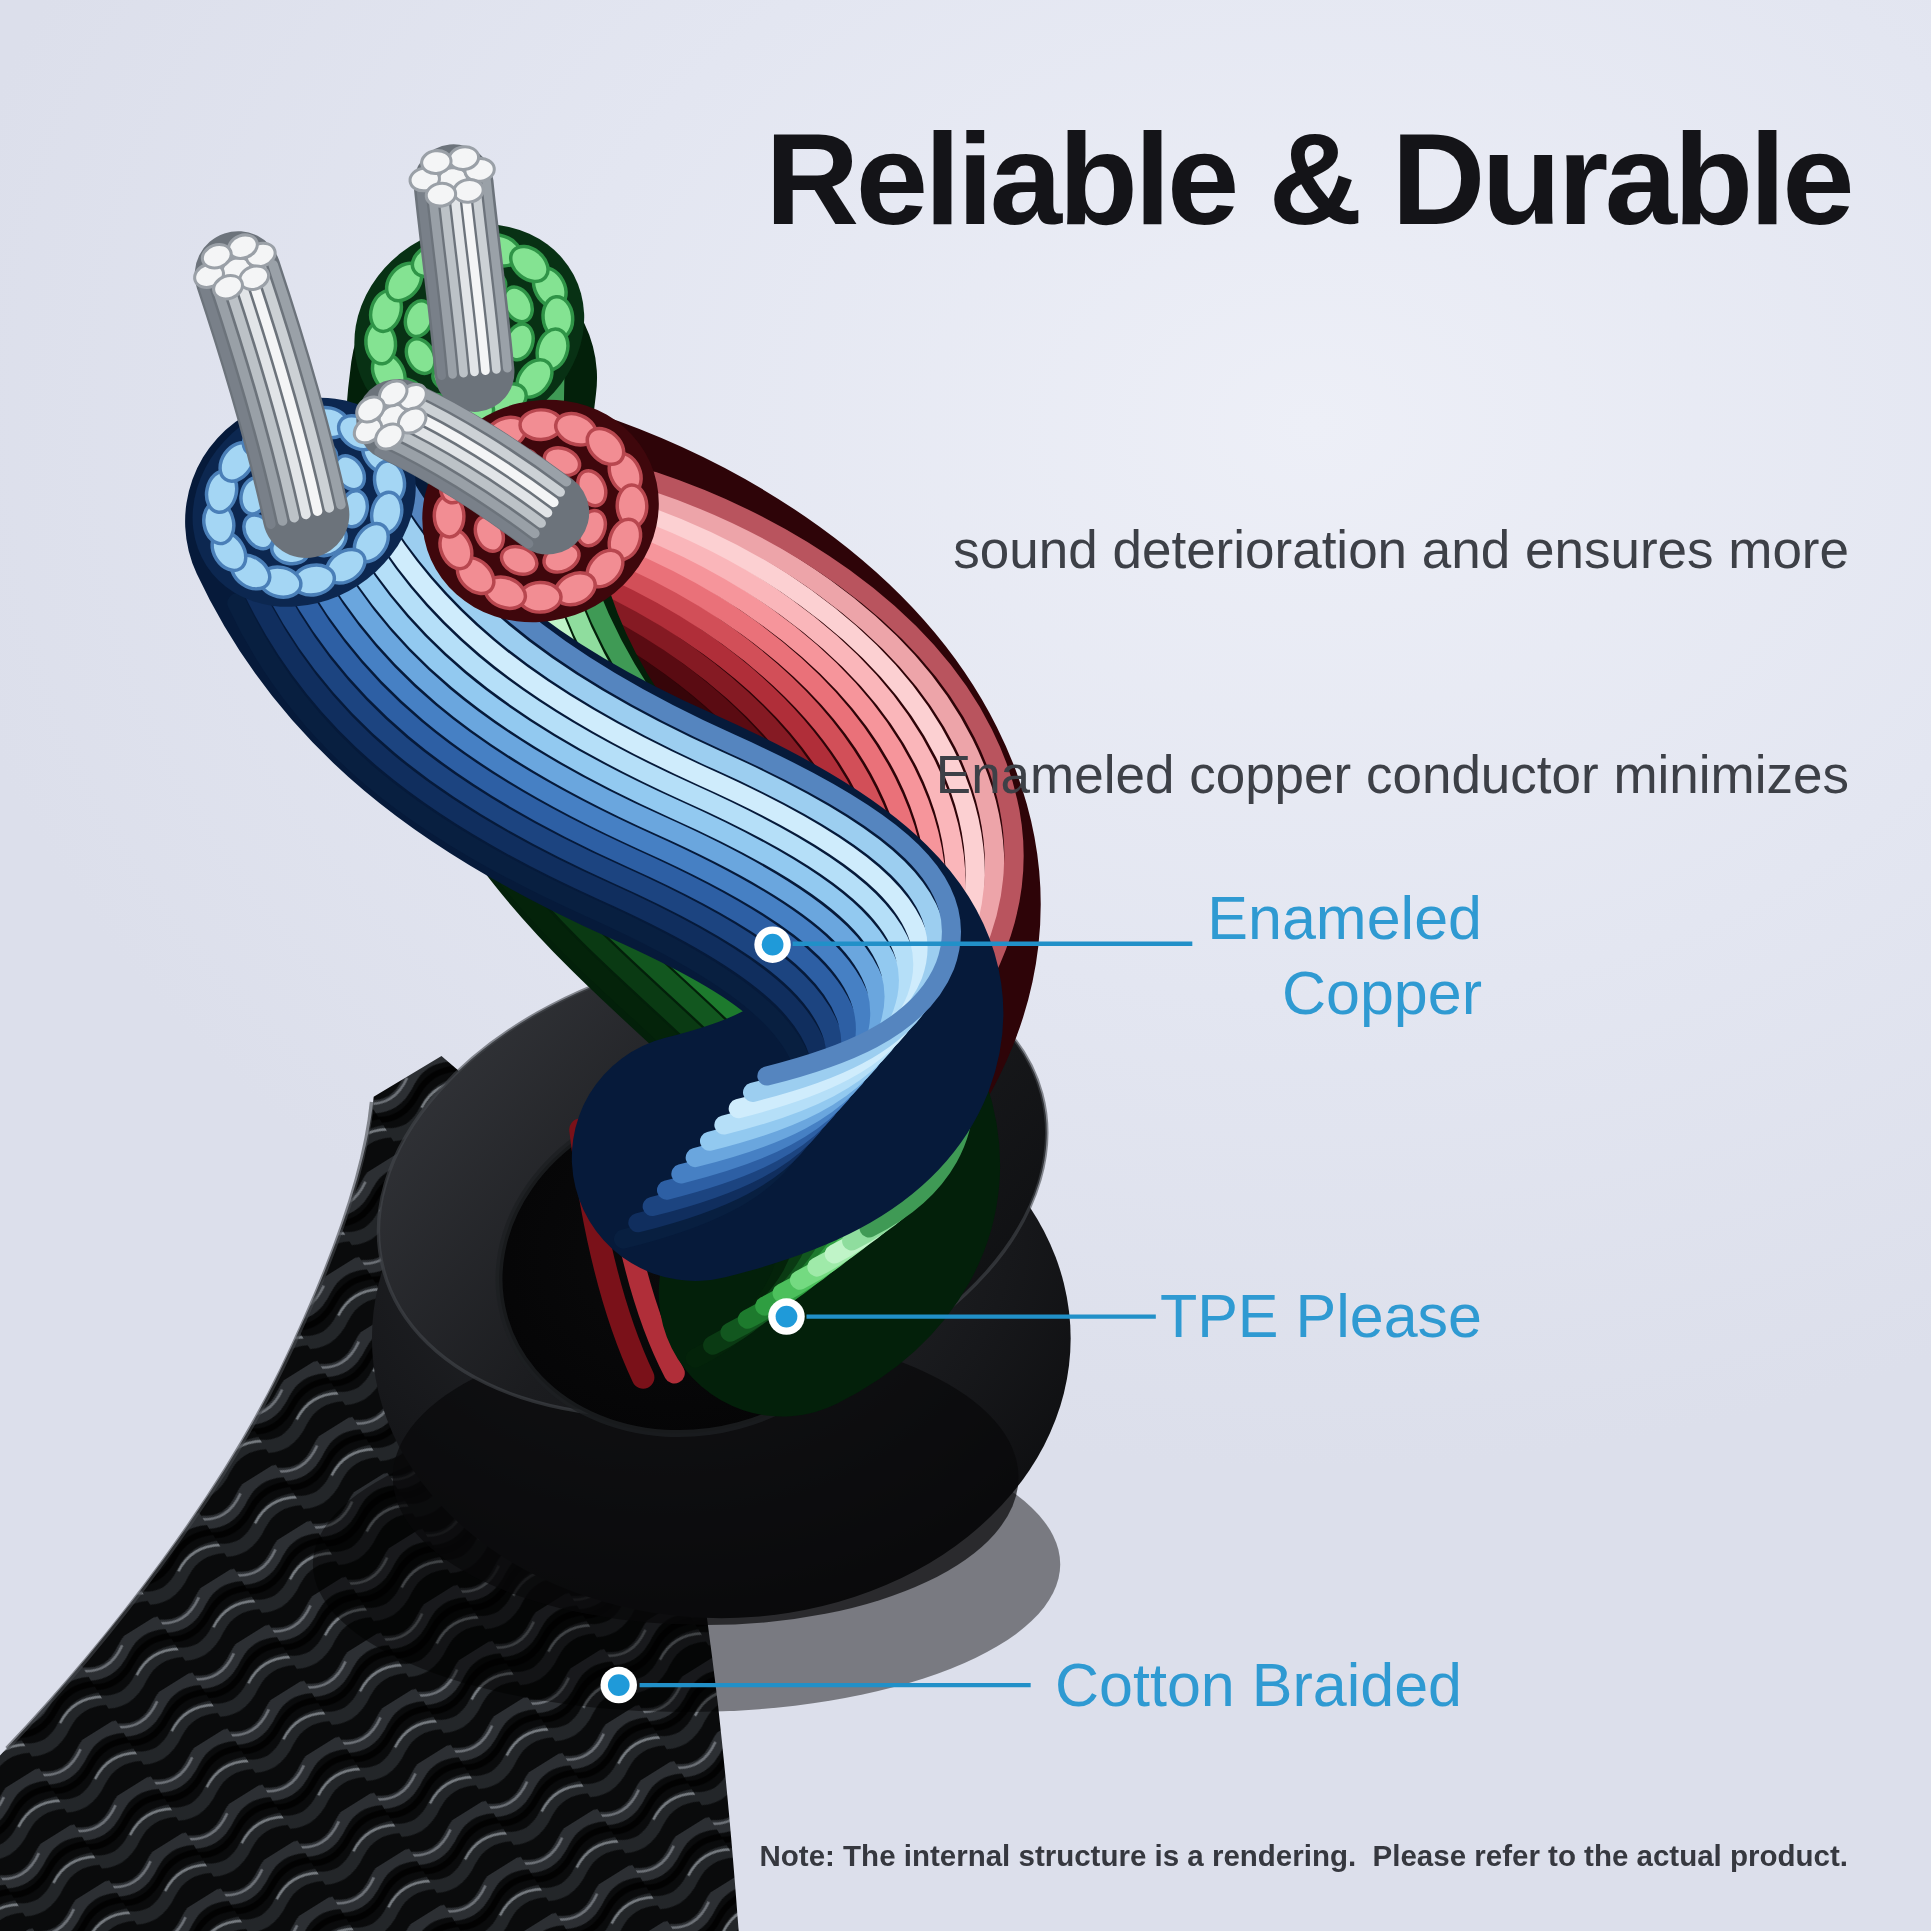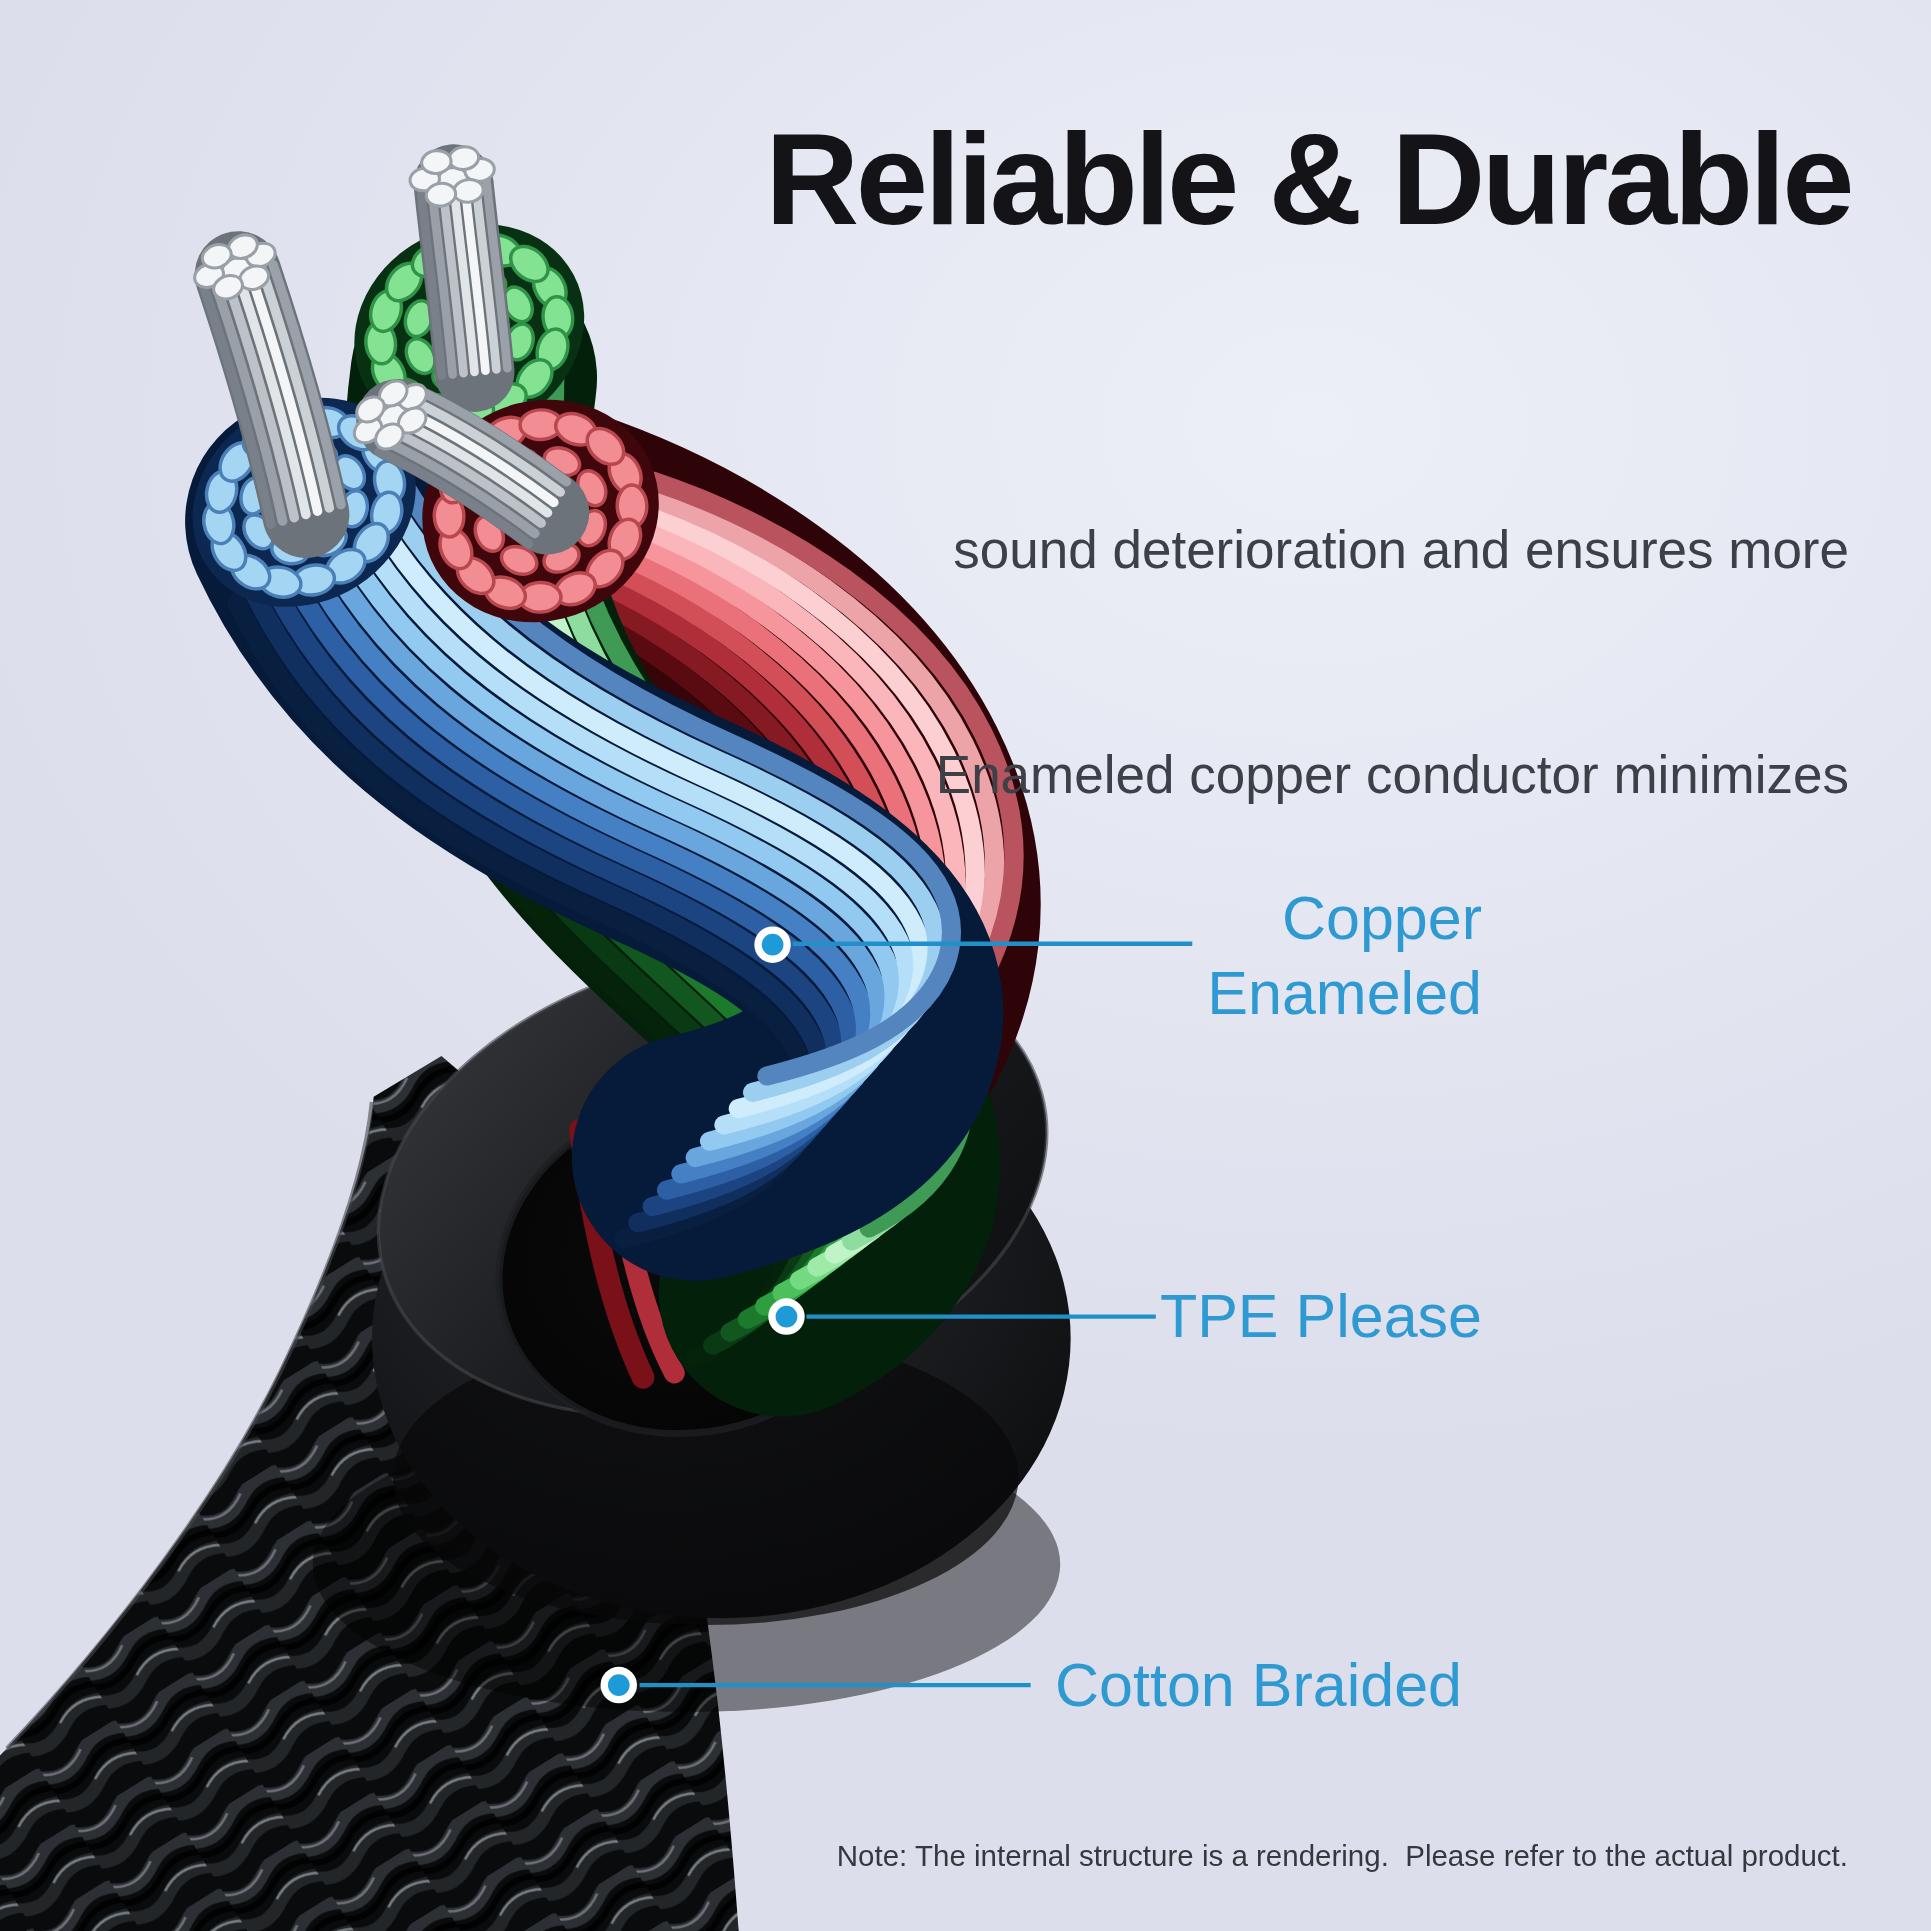--- a/index.html
+++ b/index.html
@@ -2,21 +2,21 @@
 <html style="font-size:14px"><head>
 <meta charset="utf-8">
 <style>
   html,body{margin:0;padding:0;background:#c9ccd8;}
   .page{
     position:relative;width:1931px;height:1931px;overflow:hidden;
     background:radial-gradient(ellipse 1390px 1043px at 68% 22%, #edeff7 0%, #e3e6f1 55%, #dcdfeb 100%);
     font-family:"Liberation Sans", sans-serif;
   }
   .page svg.art{position:absolute;left:0;top:0;width:1931px;height:1931px;}
-  .txt{position:absolute;white-space:pre-wrap;}
+  .txt{position:absolute;white-space:pre-wrap;font-weight:bold;}
   .title{
     top:111px;right:80px;text-align:right;
     font-size:130px;font-weight:bold;letter-spacing:-3.5px;color:#141418;line-height:1.05;
   }
   .body-copy{
     top:362px;right:82px;text-align:right;
     font-size:53px;font-weight:normal;color:#3d4047;line-height:75px;letter-spacing:0px;
   }
   .body-copy span{display:block;}
   .callout-label{
@@ -323,22 +323,22 @@
   </svg>
 
   <div class="txt title">Reliable &amp; Durable</div>
 
   <div class="txt body-copy">
     <span>sound deterioration and ensures more</span>
     <span>Enameled copper conductor minimizes</span>
   </div>
 
   <div class="callout-label lbl-enameled">
+    <span>Enameled</span>
     <span>Copper</span>
-    <span>Enameled</span>
   </div>
 
   <div class="callout-label lbl-tpe">TPE Please</div>
 
   <div class="callout-label lbl-cotton">Cotton Braided</div>
 
   <div class="txt note">Note: The internal structure is a rendering.  Please refer to the actual product.</div>
 
 </div>
 

